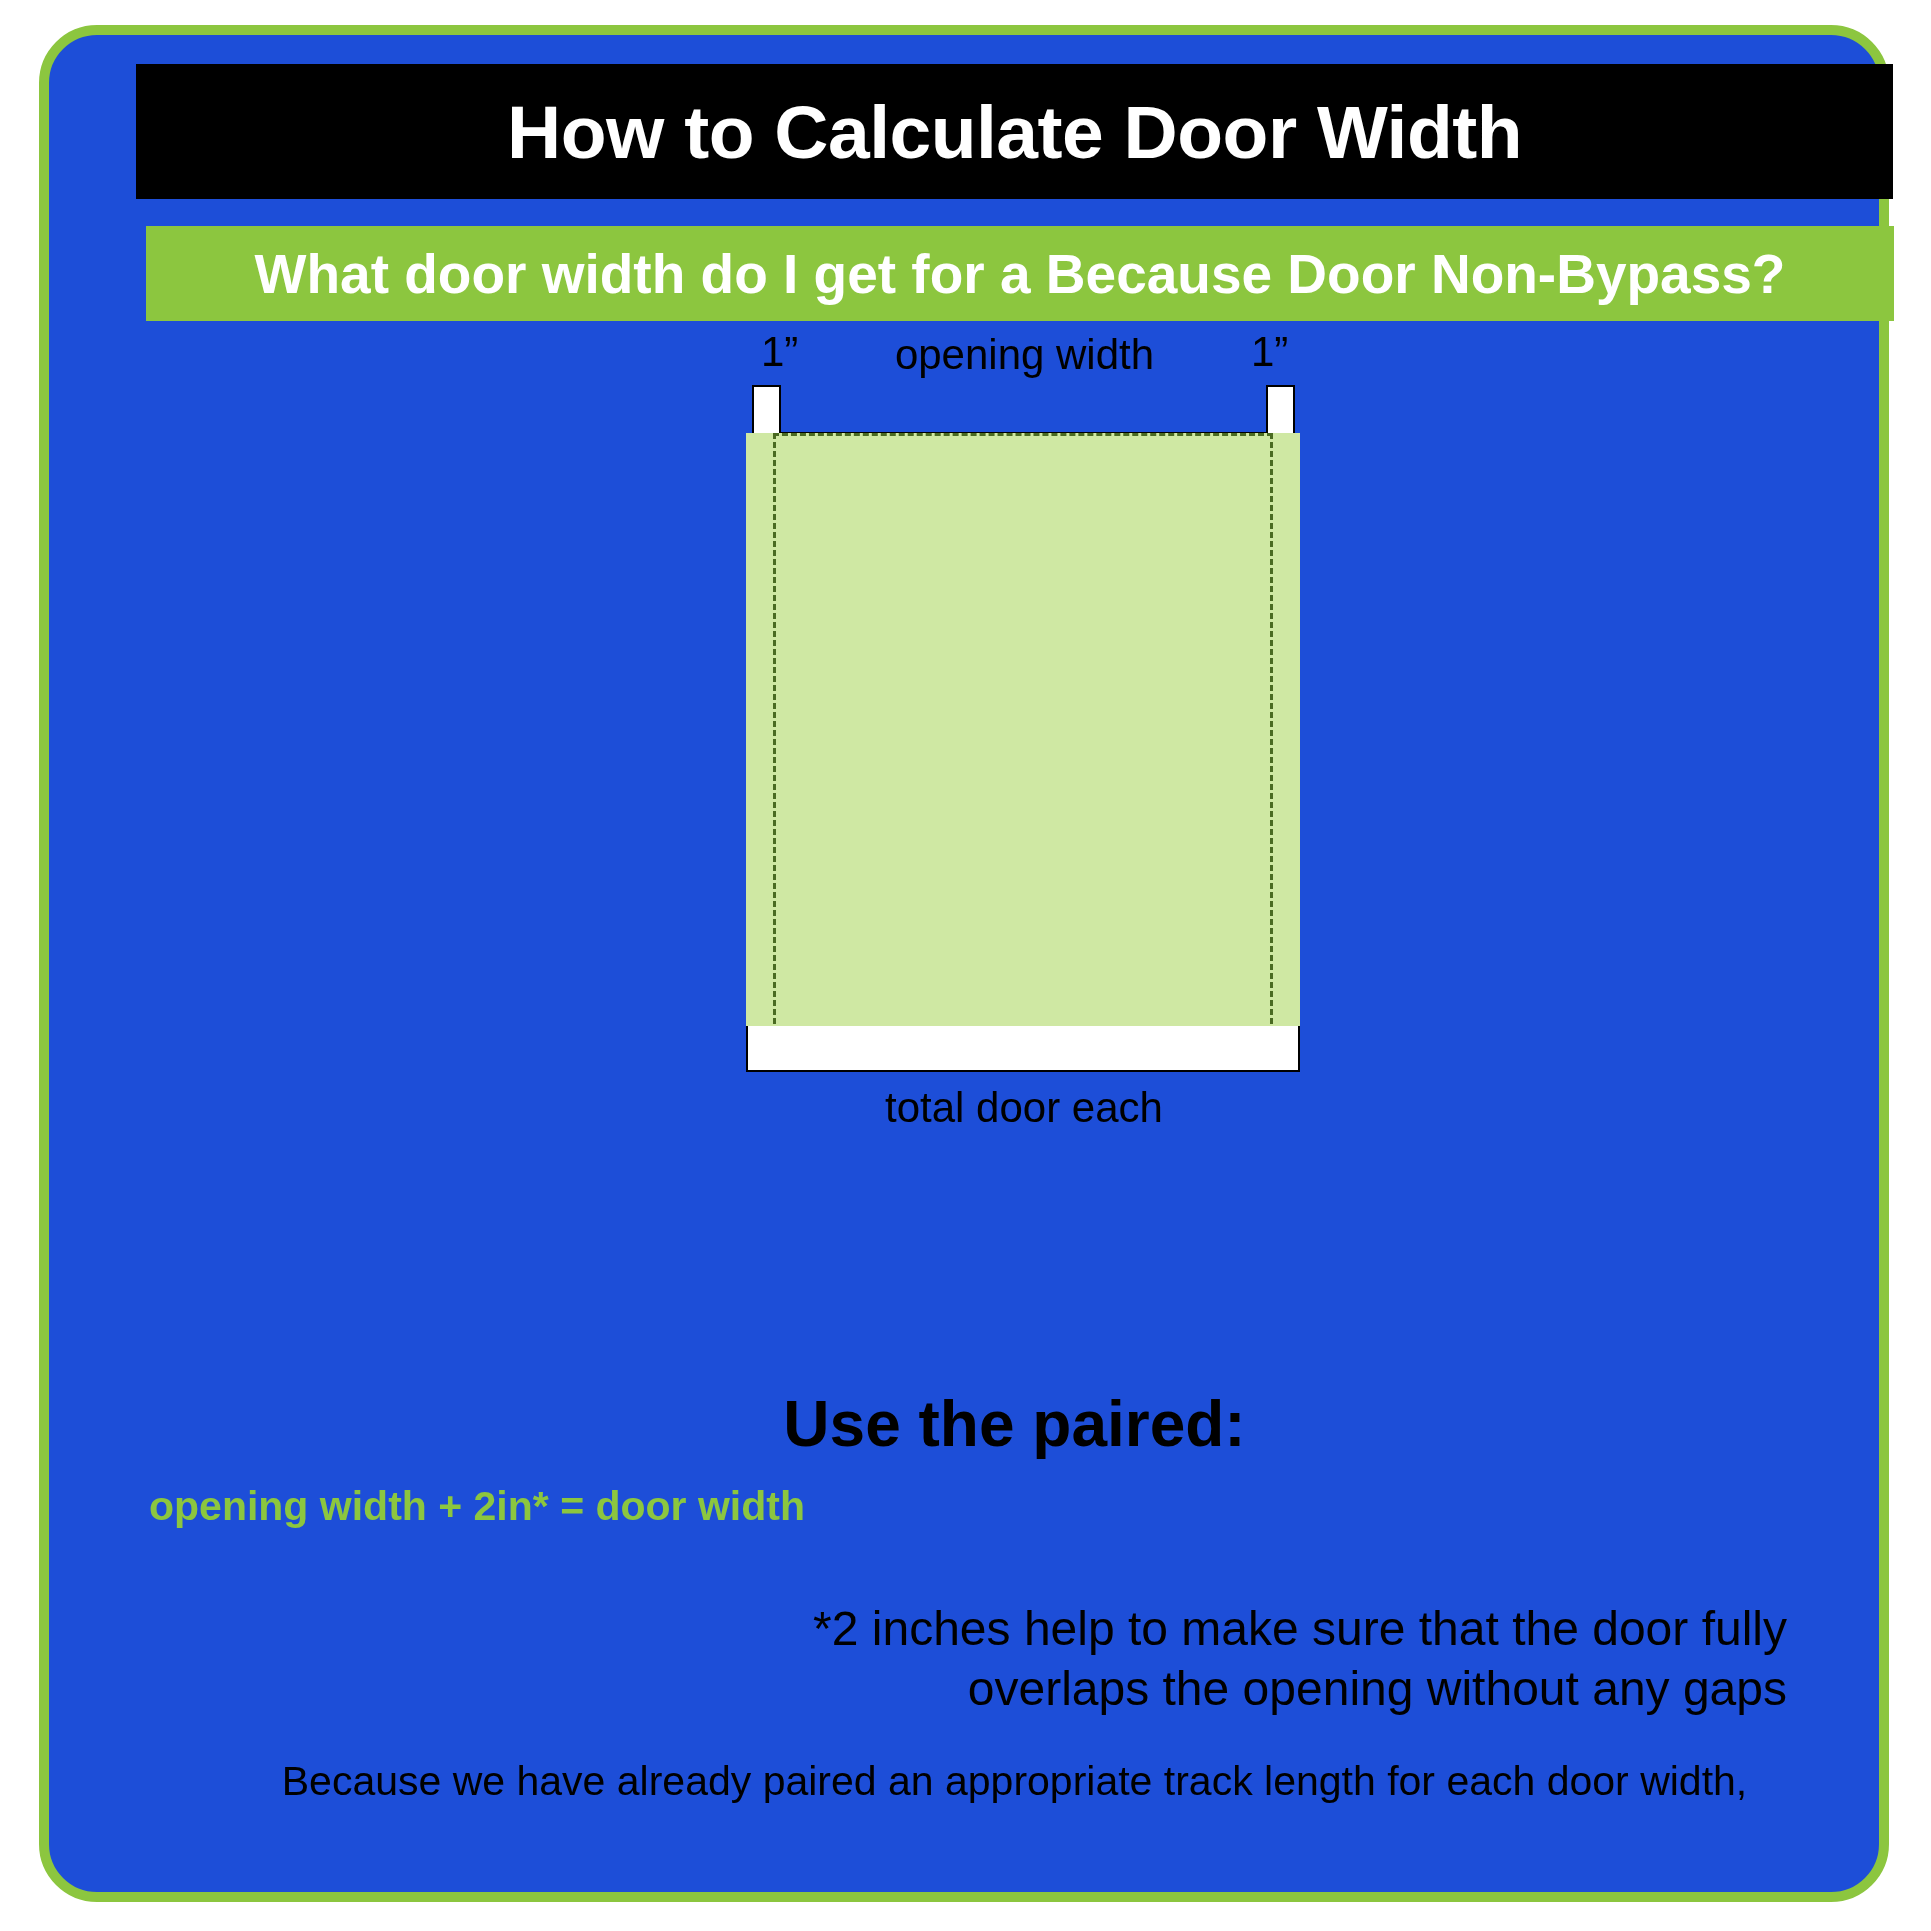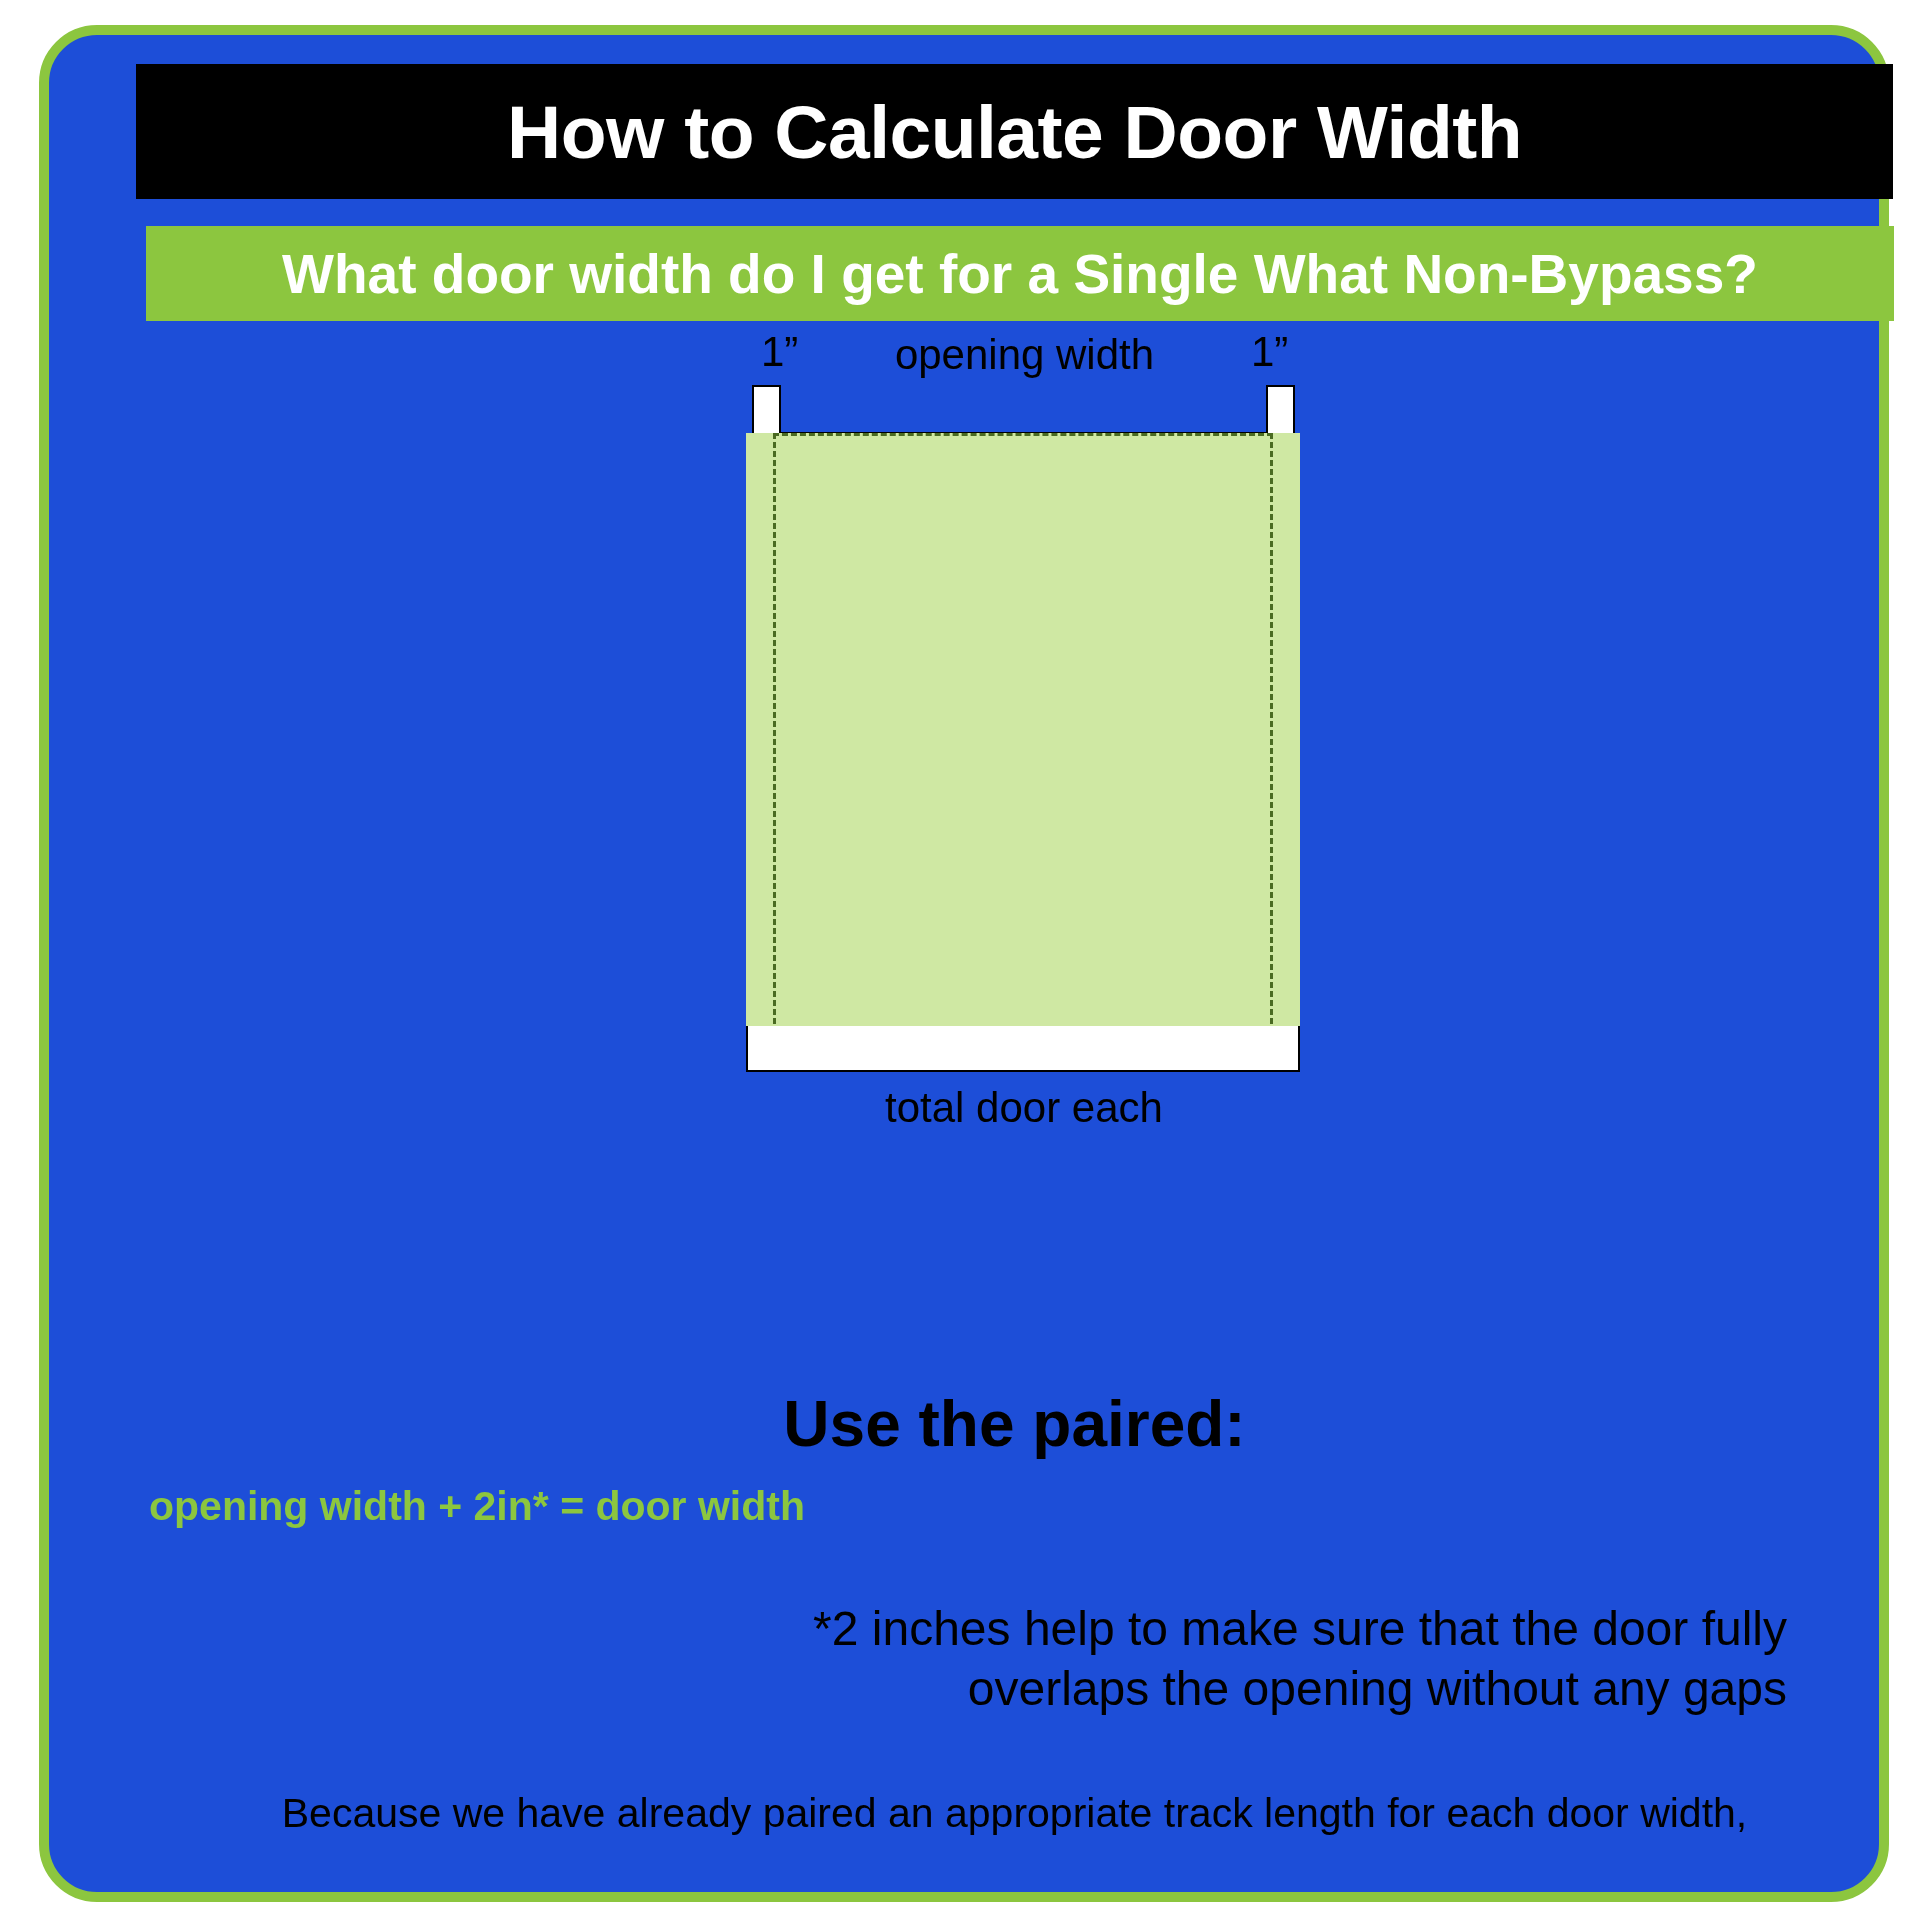--- a/index.html
+++ b/index.html
@@ -197,34 +197,33 @@
   }
   #closing-note {
     position: absolute;
     left: 106px;
     top: 1719px;
     width: 1719px;
     text-align: center;
     font-size: 41px;
     line-height: 1.35;
     color: #000000;
-    margin-top: 32px;
   }
 </style>
 </head>
 <body>
 
 <div id="frame">
 
   <div id="title-bar">
     <span class="title-text">How to Calculate Door Width</span>
   </div>
 
   <div id="subtitle-bar">
-    <span class="subtitle-text">What door width do I get for a Single What Non-Bypass?</span>
+    <span class="subtitle-text">What door width do I get for a Because Door Non-Bypass?</span>
   </div>
 
   <div id="diagram">
 
     <span class="tick-label" id="label-left-inch">1”</span>
     <span class="tick-label" id="label-opening-width">opening width</span>
     <span class="tick-label" id="label-right-inch">1”</span>
 
     <div id="top-bracket">
       <div class="cap left"></div>

